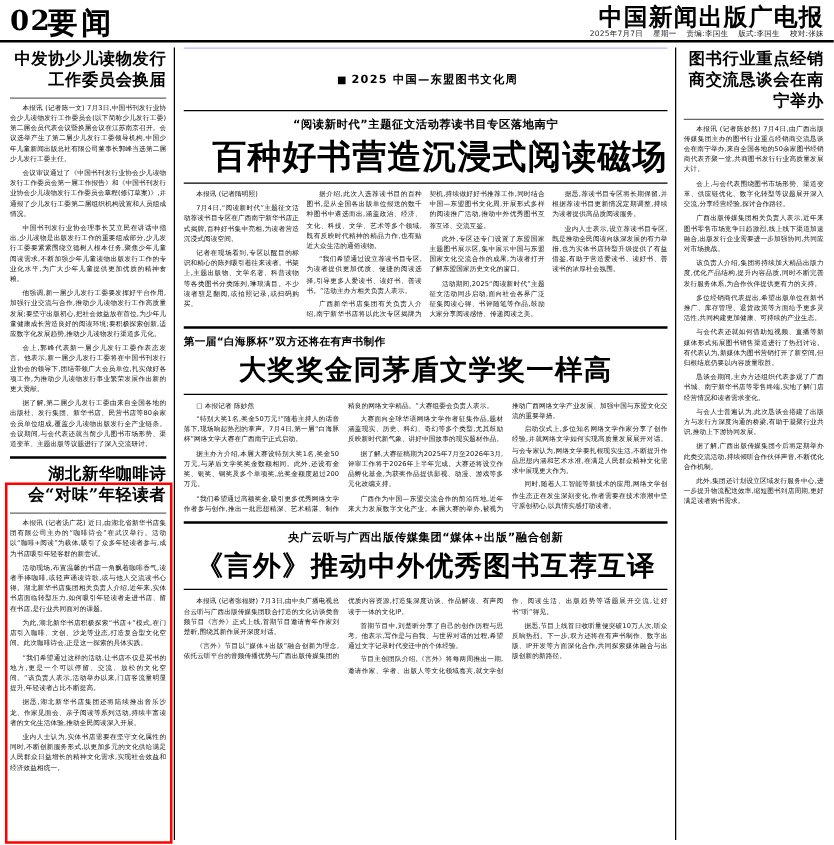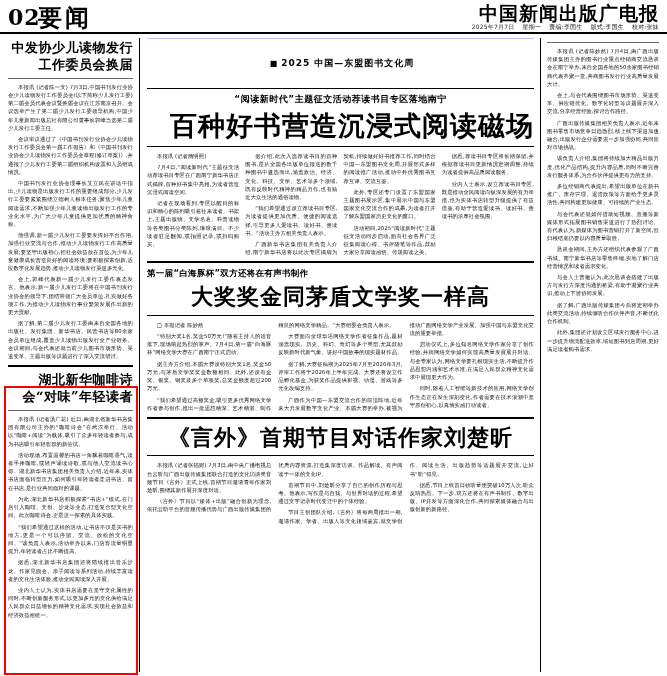--- a/index.html
+++ b/index.html
@@ -273,34 +273,36 @@
           <p>据了解,大赛征稿期为2025年7月至2026年3月,评审工作将于2026年上半年完成。大赛还将设立作品孵化基金,为获奖作品提供影视、动漫、游戏等多元化改编支持。</p>
           <p>广西作为中国—东盟交流合作的前沿阵地,近年来大力发展数字文化产业。本届大赛的举办,被视为推动广西网络文学产业发展、加强中国与东盟文化交流的重要举措。</p>
           <p>启动仪式上,多位知名网络文学作家分享了创作经验,并就网络文学如何实现高质量发展展开对话。与会专家认为,网络文学要扎根现实生活,不断提升作品思想内涵和艺术水准,在满足人民群众精神文化需求中展现更大作为。</p>
           <p>同时,随着人工智能等新技术的应用,网络文学创作生态正在发生深刻变化,作者需要在技术浪潮中坚守原创初心,以真情实感打动读者。</p>
         </div>
       </div>
 
       <hr class="rule-dbl">
 
       <div>
-        <div class="hl-lg">《言外》首期节目对话作家刘楚昕</div>
+        <div class="kicker">央广云听与广西出版传媒集团“媒体+出版”融合创新</div>
+        <div class="hl-lg">《言外》推动中外优秀图书互荐互译</div>
         <hr class="rule">
         <div class="cols3 body-text">
           <p>本报讯 (记者张福财) 7月3日,由中央广播电视总台云听与广西出版传媒集团联合打造的文化访谈类音频节目《言外》正式上线,首期节目邀请青年作家刘楚昕,围绕其新作展开深度对话。</p>
           <p>《言外》节目以“媒体+出版”融合创新为理念,依托云听平台的音频传播优势与广西出版传媒集团的优质内容资源,打造集深度访谈、作品解读、有声阅读于一体的文化IP。</p>
           <p>首期节目中,刘楚昕分享了自己的创作历程与思考。他表示,写作是与自我、与世界对话的过程,希望通过文字记录时代变迁中的个体经验。</p>
           <p>节目主创团队介绍,《言外》将每两周推出一期,邀请作家、学者、出版人等文化领域嘉宾,就文学创作、阅读生活、出版趋势等话题展开交流,让好书“听”得见。</p>
           <p>据悉,节目上线首日收听量便突破10万人次,听众反响热烈。下一步,双方还将在有声书制作、数字出版、IP开发等方面深化合作,共同探索媒体融合与出版创新的新路径。</p>
         </div>
       </div>
     </div>
 
     <div class="col-right">
       <div>
+        <div class="hl-md center">图书行业重点经销商交流恳谈会在南宁举办</div>
         <hr class="rule-thin">
         <div class="body-text">
           <p>本报讯 (记者陈妙然) 7月4日,由广西出版传媒集团主办的图书行业重点经销商交流恳谈会在南宁举办,来自全国各地的50余家图书经销商代表齐聚一堂,共商图书发行行业高质量发展大计。</p>
           <p>会上,与会代表围绕图书市场形势、渠道变革、供应链优化、数字化转型等议题展开深入交流,分享经营经验,探讨合作路径。</p>
           <p>广西出版传媒集团相关负责人表示,近年来图书零售市场竞争日趋激烈,线上线下渠道加速融合,出版发行企业需要进一步加强协同,共同应对市场挑战。</p>
           <p>该负责人介绍,集团将持续加大精品出版力度,优化产品结构,提升内容品质,同时不断完善发行服务体系,为合作伙伴提供更有力的支持。</p>
           <p>多位经销商代表提出,希望出版单位在新书推广、库存管理、退货政策等方面给予更多灵活性,共同构建更加健康、可持续的产业生态。</p>
           <p>与会代表还就如何借助短视频、直播等新媒体形式拓展图书销售渠道进行了热烈讨论。有代表认为,新媒体为图书营销打开了新空间,但归根结底仍要以内容质量取胜。</p>
           <p>恳谈会期间,主办方还组织代表参观了广西书城、南宁新华书店等零售终端,实地了解门店经营情况和读者需求变化。</p>
           <p>与会人士普遍认为,此次恳谈会搭建了出版方与发行方深度沟通的桥梁,有助于凝聚行业共识,推动上下游协同发展。</p>

